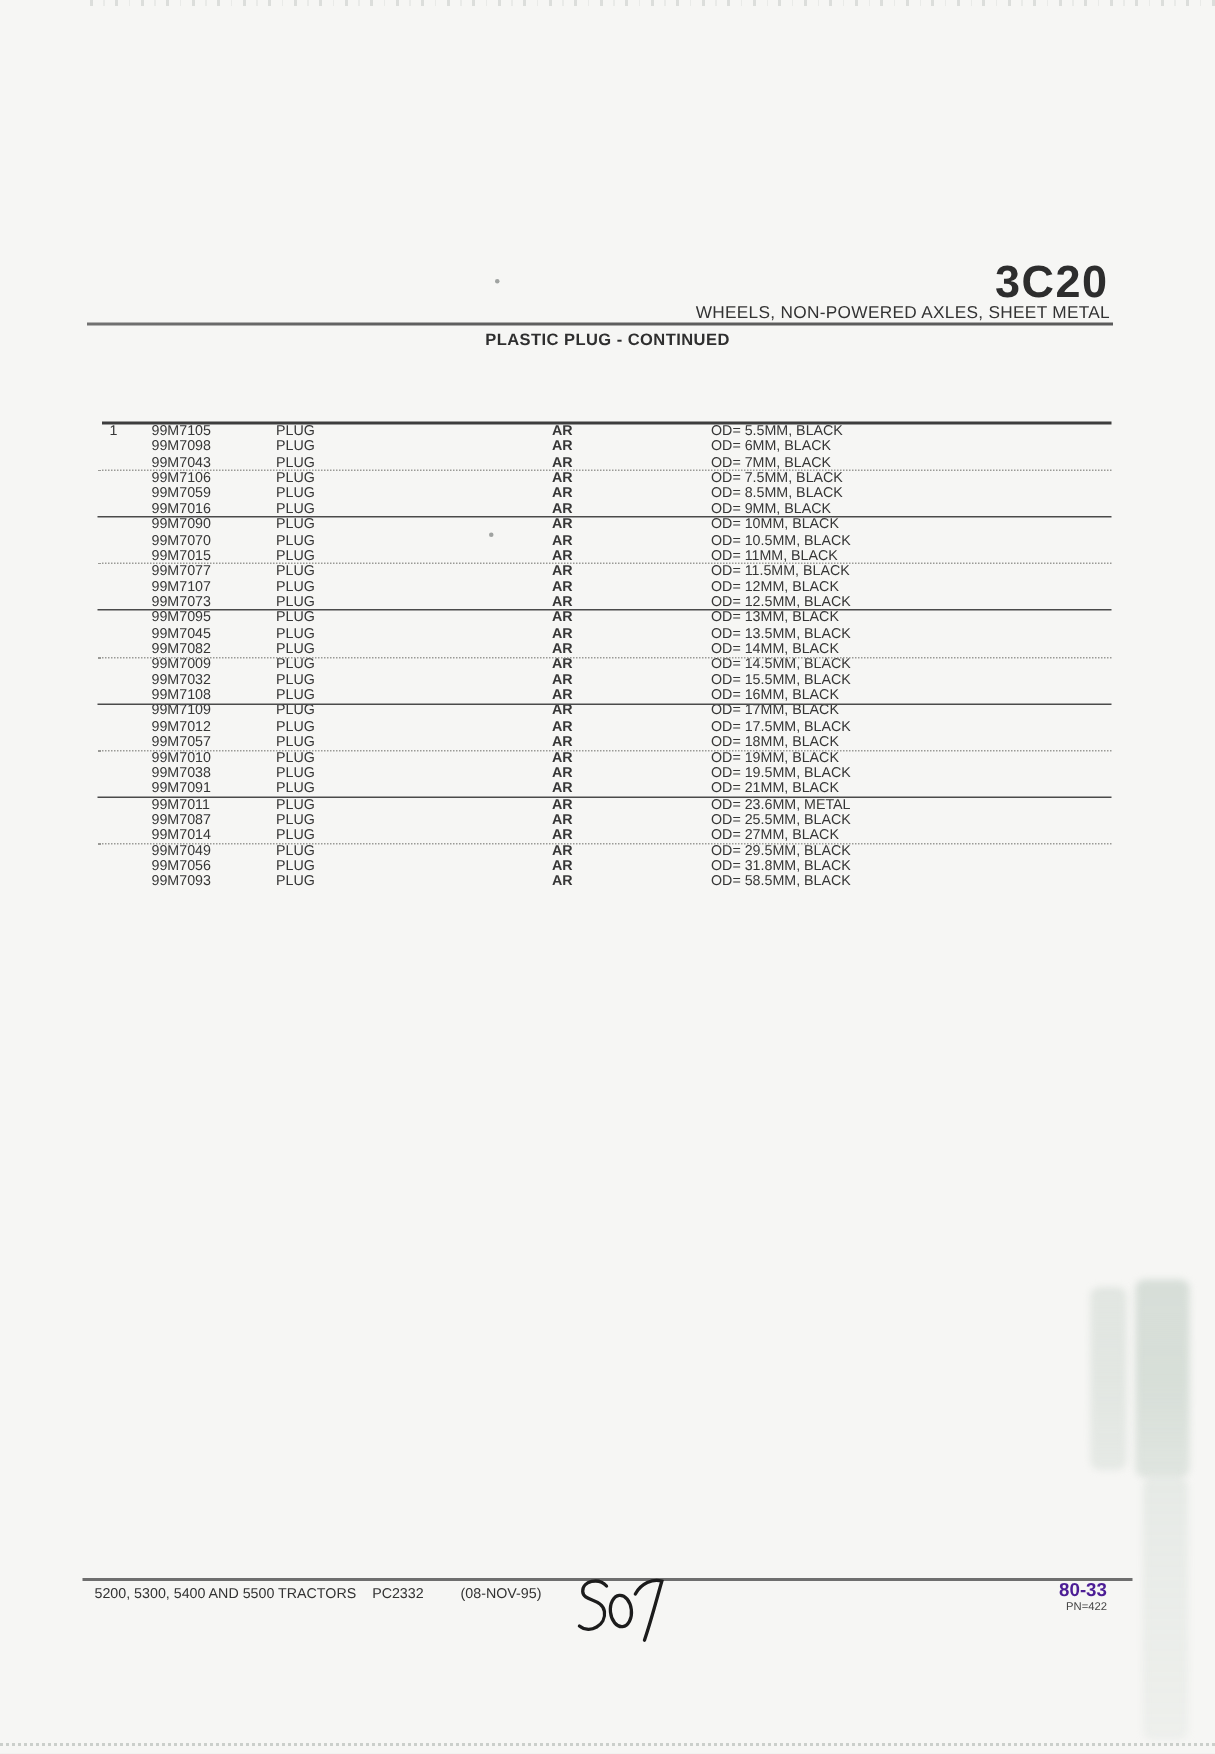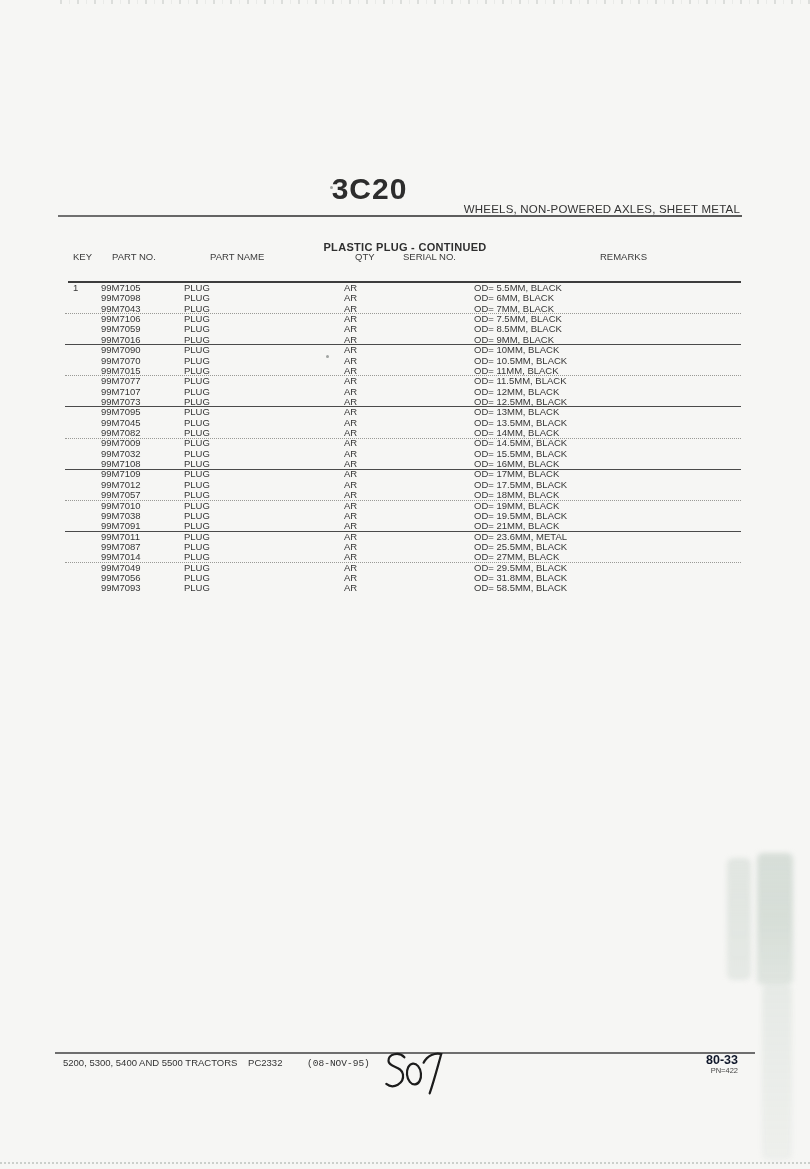--- a/index.html
+++ b/index.html
@@ -38,41 +38,40 @@
   .smudge.s2 { left: 757px; top: 853px; width: 36px; height: 132px;
     background: linear-gradient(180deg, rgba(190,203,194,.55), rgba(204,214,206,.75), rgba(196,208,199,.45)); }
   .smudge.s3 { left: 762px; top: 985px; width: 30px; height: 175px;
     background: linear-gradient(180deg, rgba(208,217,210,.4), rgba(218,224,219,.3)); }
   .speckle { position: absolute; width: 3px; height: 3px; border-radius: 50%;
     background: rgba(90,95,92,.55); }
 
   
   .doc-title {
     position: absolute; top: 172px; left: 0; width: 739px;
-    text-align: center;
+    text-align: right;
     font-size: 30px; font-weight: bold; letter-spacing: 1px;
     color: #2d2d2d;
   }
   .section-heading {
     position: absolute; top: 203px; right: 70px;
     font-size: 11.5px; color: #333;
     letter-spacing: .2px;
     text-align: center;
   }
   .heading-rule {
     position: absolute; top: 215px; left: 58px; width: 684px; height: 2px;
     background: linear-gradient(90deg, #5a5a5a, #454545 30%, #3f3f3f);
     opacity: .85;
   }
   .subsection-heading {
     position: absolute; top: 221px; left: 0; width: 810px;
     text-align: center;
     font-size: 11px; font-weight: bold; color: #2f2f2f;
     letter-spacing: .3px;
-    margin-top: 20px;
   }
 
   
   .col-headers {
     position: absolute; top: 251px; left: 68px; width: 673px; height: 12px;
     font-size: 9.5px; color: #3a3a3a;
   }
   .col-headers span { position: absolute; white-space: nowrap; }
   .ch-key    { left: 5px; }
   .ch-partno { left: 44px; }
@@ -88,44 +87,44 @@
   .t-row {
     position: relative;
     height: 10.37px; line-height: 10.5px;
     font-size: 9.5px; color: #363636;
     white-space: nowrap;
   }
   .t-row span { position: absolute; top: 0; }
   .c-key     { left: 5px; }
   .c-partno  { left: 33px; text-align: center; }
   .c-name    { left: 116px; }
-  .c-qty     { left: 276px; }
+  .c-qty     { left: 300px; font-weight: bold; }
   .c-serial  { left: 336px; }
   .c-remarks { left: 406px; }
 
   .sep {
     position: absolute; left: -3px; width: 676px; height: 0;
   }
   .sep.dotted { border-top: 1.5px dotted #9a9a96; }
   .sep.solid  { border-top: 1.5px solid #4a4a4a; }
 
   
   .footer-rule {
     position: absolute; top: 1052px; left: 55px; width: 700px; height: 2px;
     background: #4c4c4c; opacity: .8;
   }
   .footer-left {
     position: absolute; top: 1057px; left: 63px;
     font-size: 9.5px; color: #333; white-space: nowrap;
   }
   .footer-left .f-catalog { margin-left: 8px; }
-  .footer-left .f-date    { margin-left: 22px; font-family: Liberation Mono, monospace; }
+  .footer-left .f-date    { margin-left: 22px; }
   .footer-pageno {
     position: absolute; top: 1053px; right: 72px;
-    font-size: 12.5px; font-weight: bold; color: #0f172a;
+    font-size: 12.5px; font-weight: bold; color: #4c1d95;
   }
   .footer-pn {
     position: absolute; top: 1066px; right: 72px;
     font-size: 7.5px; color: #444;
   }
   .handwriting {
     position: absolute; top: 1048px; left: 381px;
     transform: rotate(-2deg);
   }
 </style>
@@ -140,28 +139,20 @@
   <div class="smudge s3"></div>
   <div class="bottom-dots"></div>
   <div class="speckle" style="left:330px; top:186px;"></div>
   <div class="speckle" style="left:326px; top:355px;"></div>
 
   <div class="doc-title">3C20</div>
   <div class="section-heading">WHEELS, NON-POWERED AXLES, SHEET METAL</div>
   <div class="heading-rule"></div>
   <div class="subsection-heading">PLASTIC PLUG - CONTINUED</div>
 
-  <div class="col-headers">
-    <span class="ch-key">KEY</span>
-    <span class="ch-partno">PART NO.</span>
-    <span class="ch-name">PART NAME</span>
-    <span class="ch-qty">QTY</span>
-    <span class="ch-serial">SERIAL NO.</span>
-    <span class="ch-remarks">REMARKS</span>
-  </div>
 
   <div class="parts-table">
       <div class="t-row">
       <span class="c-key">1</span>
       <span class="c-partno">99M7105</span>
       <span class="c-name">PLUG</span>
       <span class="c-qty">AR</span>
       <span class="c-serial"></span>
       <span class="c-remarks">OD= 5.5MM, BLACK</span>
     </div>

